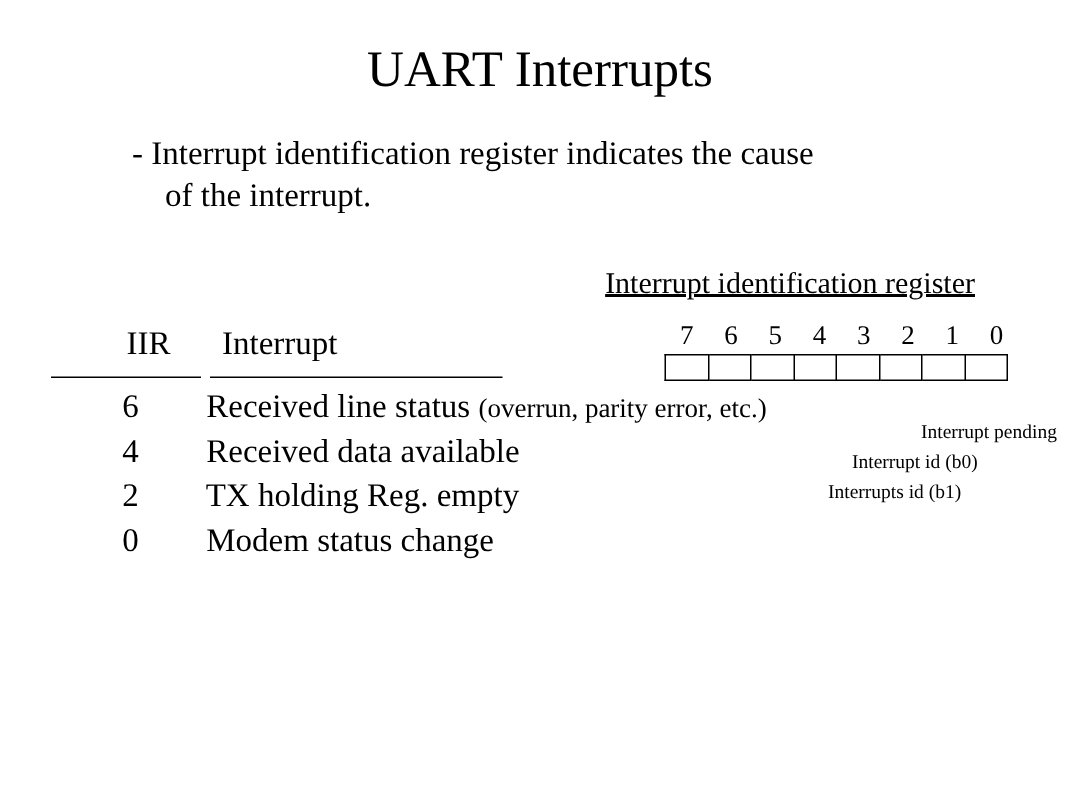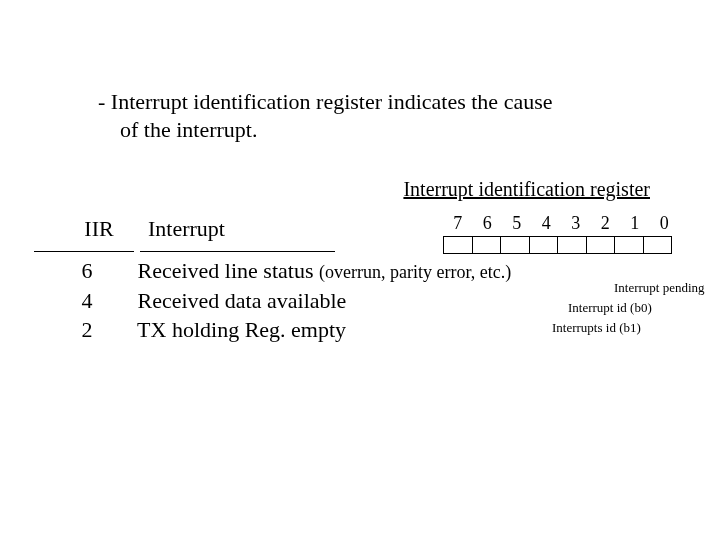--- a/index.html
+++ b/index.html
@@ -20,21 +20,21 @@
     position: absolute;
     top: 28px;
     left: 0;
     width: 720px;
     text-align: center;
     font-size: 34px;
   }
   .desc {
     position: absolute;
     top: 88px;
-    left: 98px;
+    left: 88px;
     width: 540px;
     font-size: 22px;
     line-height: 1.25;
   }
   .desc-indent {
     padding-left: 22px;
     display: block;
   }
   .caption {
     position: absolute;
@@ -120,20 +120,21 @@
   }
   .ann-pending { top: 280px; left: 614px; }
   .ann-b0 { top: 300px; left: 568px; }
   .ann-b1 { top: 320px; left: 552px; }
 </style>
 </head>
 <body>
 
 <div class="slide">
 
+  <div class="title">UART Interrupts</div>
 
   <div class="desc">
     <span>- Interrupt identification register indicates the cause</span><br>
     <span class="desc-indent">of the interrupt.</span>
   </div>
 
   <div class="caption">Interrupt identification register</div>
 
   <div class="table-area">
     <span class="iir-head">IIR</span>
@@ -147,20 +148,24 @@
       <span class="code">6</span>
       <span>Received line status </span><span class="small">(overrun, parity error, etc.)</span>
     </div>
     <div class="row">
       <span class="code">4</span>
       <span>Received data available</span><span class="small"></span>
     </div>
     <div class="row">
       <span class="code">2</span>
       <span>TX holding Reg. empty</span><span class="small"></span>
+    </div>
+    <div class="row">
+      <span class="code">0</span>
+      <span>Modem status change</span><span class="small"></span>
     </div>
   </div>
 
   <div class="bits">
     <div class="bit-labels">
       <span>7</span><span>6</span><span>5</span><span>4</span><span>3</span><span>2</span><span>1</span><span>0</span>
     </div>
     <table class="bit-boxes">
       <tbody>
           <tr>

